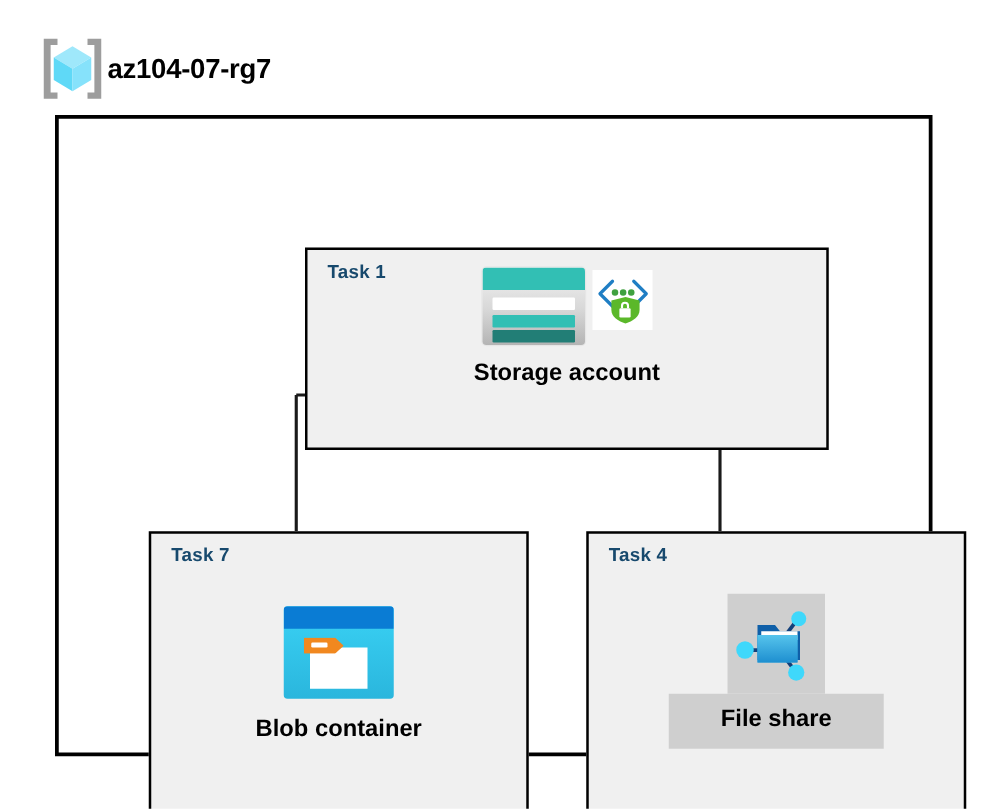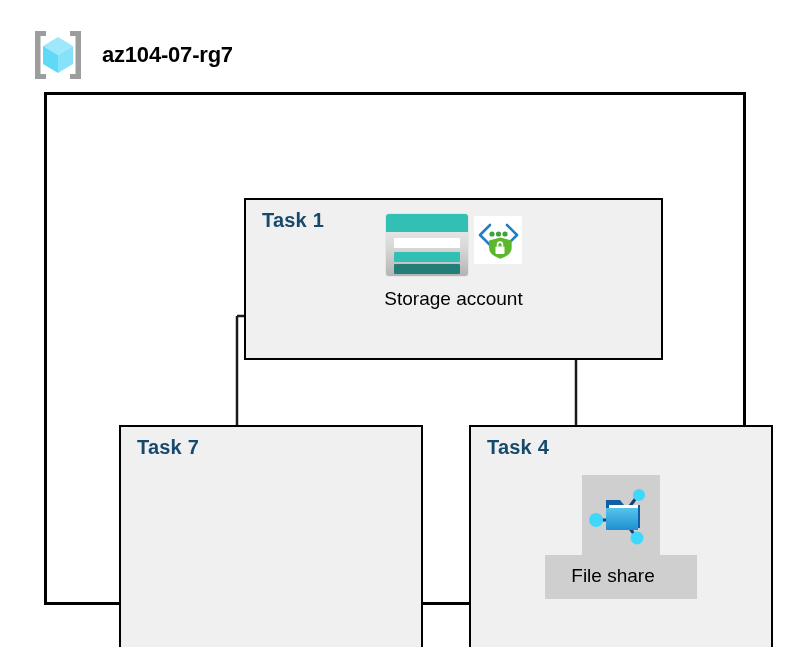--- a/index.html
+++ b/index.html
@@ -18,21 +18,20 @@
 
   
   #rg-header {
     position: absolute;
     left: 30px;
     top: 26px;
     width: 320px;
     height: 58px;
     display: flex;
     align-items: center;
-    gap: 16px;
   }
   #rg-icon {
     width: 56px;
     height: 56px;
     flex: 0 0 56px;
     position: relative;
   }
   #rg-title {
     font-size: 22px;
     font-weight: bold;
@@ -61,50 +60,50 @@
     background: #f0f0f0;
   }
   #task-1-box { left: 197px; top: 103px; width: 419px; height: 162px; }
   #task-2-box { left: 72px;  top: 330px; width: 304px; height: 244px; }
   #task-3-box { left: 422px; top: 330px; width: 304px; height: 244px; }
 
   .task-label {
     position: absolute;
     left: 16px;
     top: 9px;
-    font-size: 20px;
+    font-size: 15px;
     font-weight: bold;
     color: #17496d;
     letter-spacing: 0.2px;
   }
 
   
   .node {
     position: absolute;
     display: flex;
     flex-direction: column;
     align-items: center;
   }
   #node-storage   { left: 0; right: 0; top: 14px; }
   #node-blob      { left: 0; right: 0; top: 58px; }
   #node-fileshare { left: 0; right: 0; top: 48px; }
 
   .node-caption {
     font-size: 19px;
-    font-weight: normal;
+    font-weight: bold;
     color: #000000;
     white-space: nowrap;
     text-align: center;
   }
   #storage-caption  { margin-top: 12px; }
   #blob-caption     { margin-top: 14px; }
   #fileshare-caption{
     margin-top: 0px;
     background: #cfcfcf;
-    padding: 10px 42px 12px 26px;
+    padding: 10px 42px 12px 42px;
   }
 
   
   #storage-icon-row {
     display: flex;
     align-items: flex-start;
     gap: 6px;
   }
   #storage-icon {
     width: 82px;
@@ -253,20 +252,31 @@
         </div>
       </div>
 
       <div class="node-caption" id="storage-caption">Storage account</div>
     </div>
   </div>
 
   <div class="task-box" id="task-2-box">
     <div class="task-label">Task 7</div>
 
+    <div class="node" id="node-blob">
+
+      <div id="blob-icon">
+        <div class="blob-head"></div>
+        <div class="blob-doc"></div>
+        <div class="blob-tag"></div>
+        <div class="blob-tag-slot"></div>
+      </div>
+
+      <div class="node-caption" id="blob-caption">Blob container</div>
+    </div>
   </div>
 
   <div class="task-box" id="task-3-box">
     <div class="task-label">Task 4</div>
 
     <div class="node" id="node-fileshare">
 
       <div id="fileshare-plate">
         <svg width="66" height="62" viewBox="0 0 66 62" aria-hidden="true">
 

